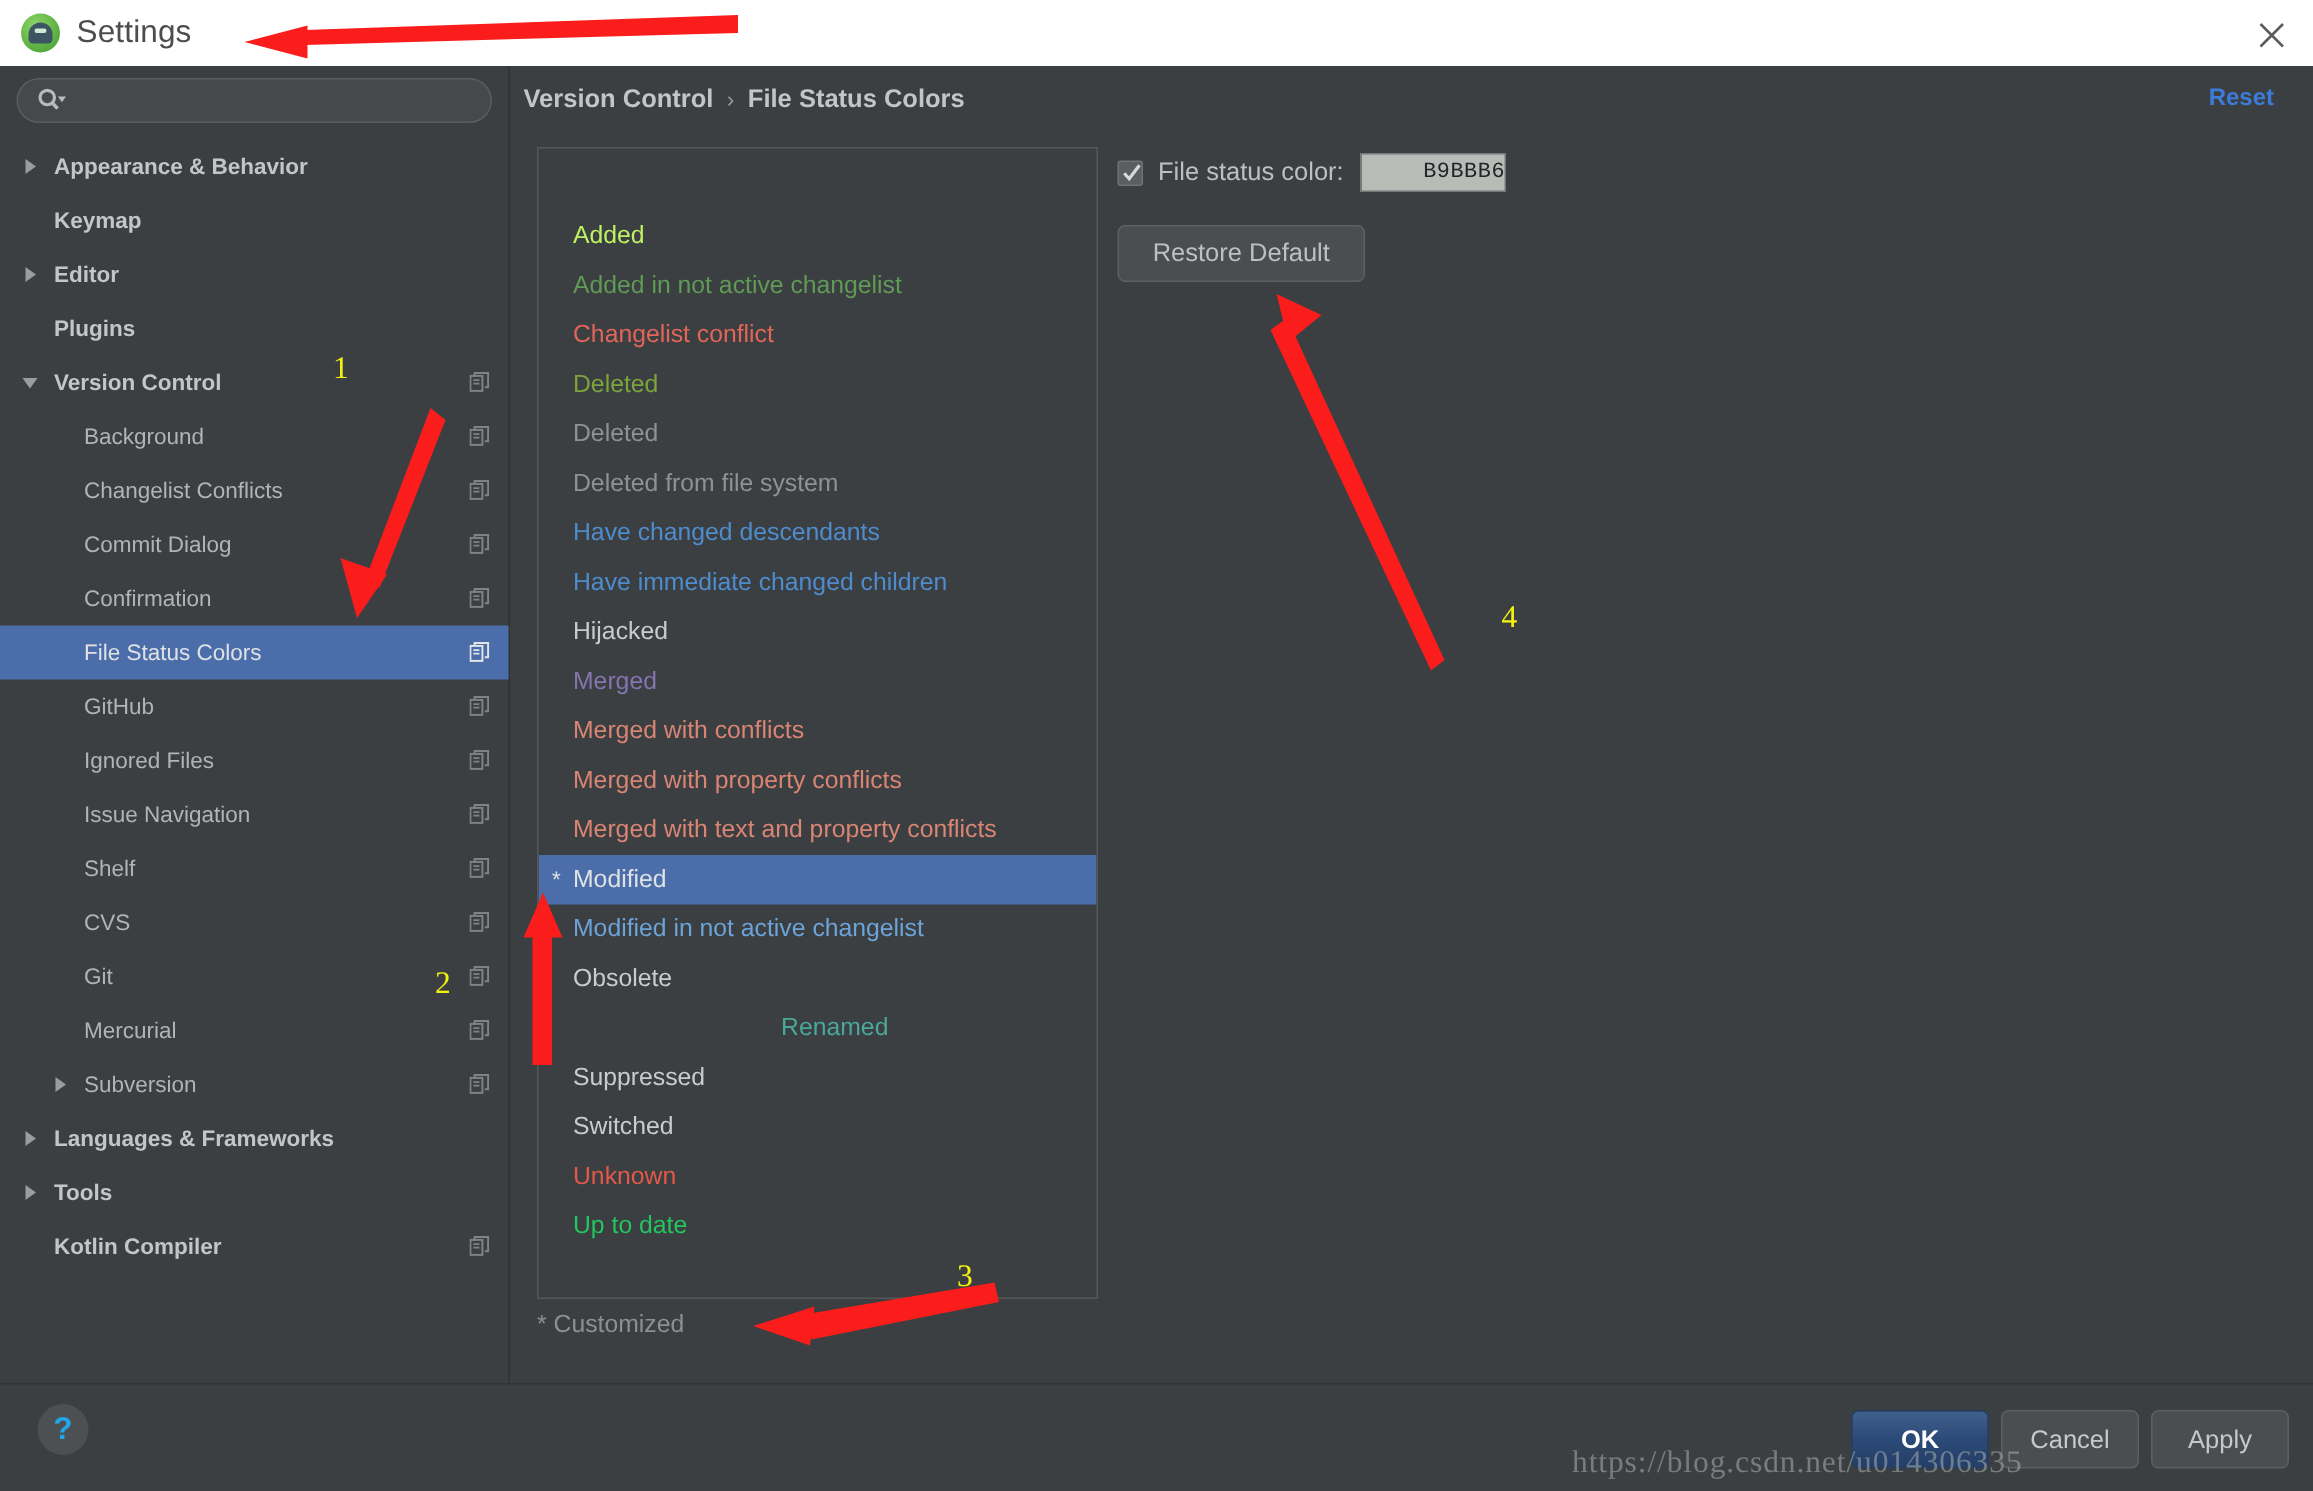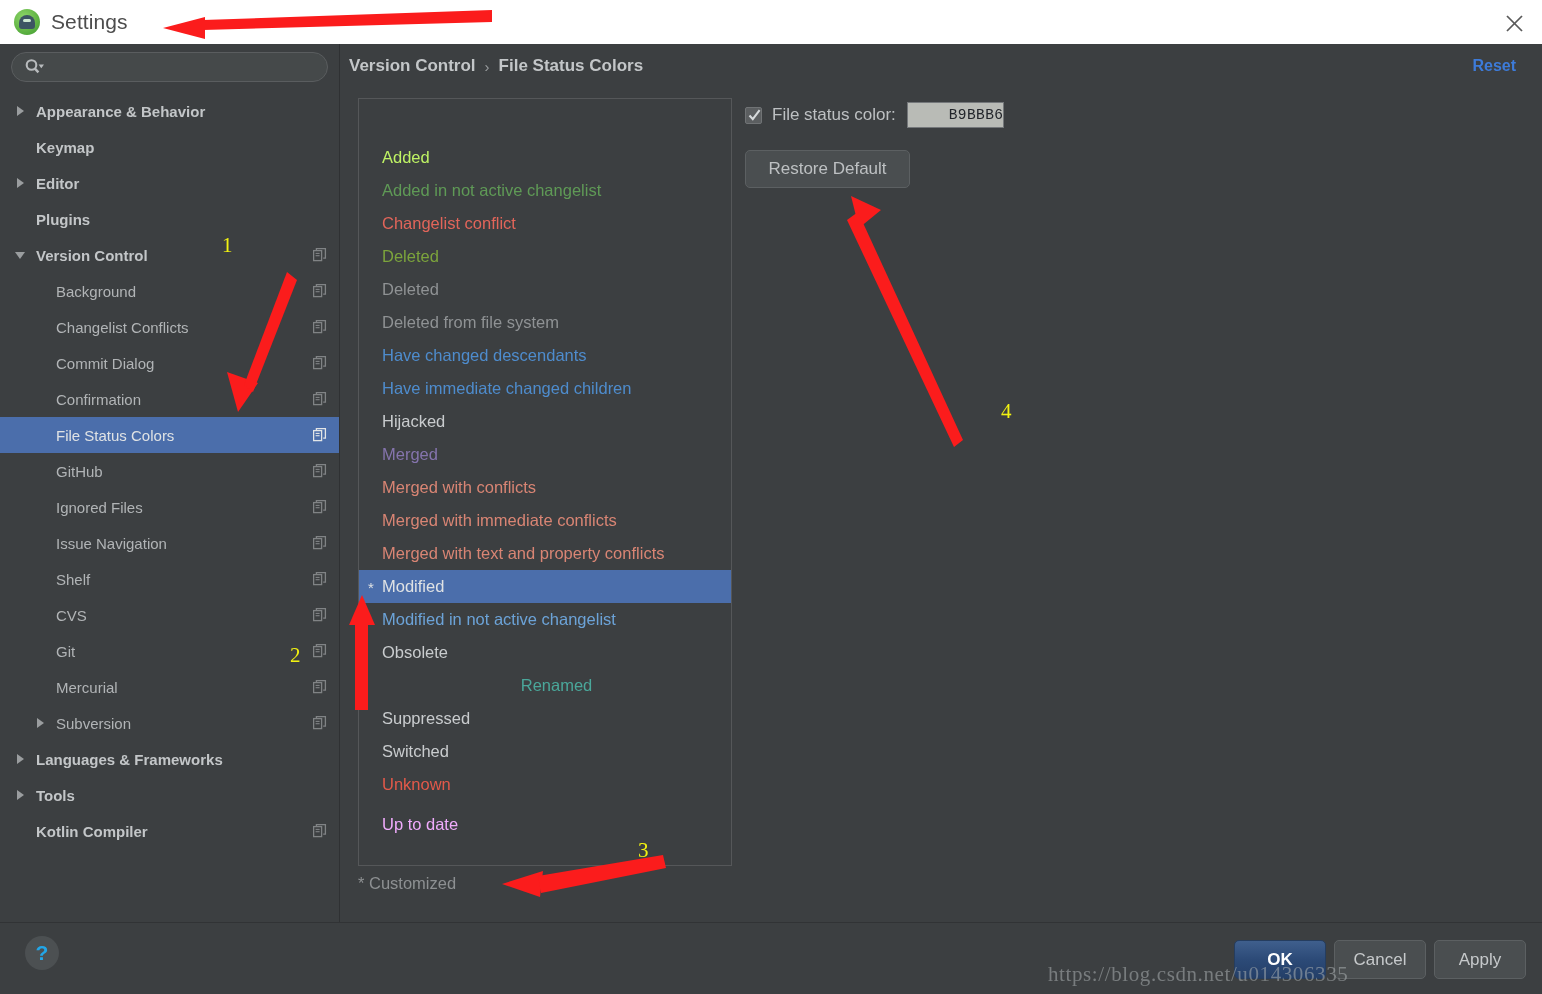--- a/index.html
+++ b/index.html
@@ -518,21 +518,21 @@
         <div class="list-row" style="color: rgb(201, 204, 206);">
           <span>Hijacked</span>
         </div>
         <div class="list-row" style="color: rgb(133, 116, 173);">
           <span>Merged</span>
         </div>
         <div class="list-row" style="color: rgb(217, 133, 116);">
           <span>Merged with conflicts</span>
         </div>
         <div class="list-row" style="color: rgb(217, 133, 116);">
-          <span>Merged with immediate conflicts</span>
+          <span>Merged with property conflicts</span>
         </div>
         <div class="list-row" style="color: rgb(217, 133, 116);">
           <span>Merged with text and property conflicts</span>
         </div>
         <div class="list-row selected" style="color: rgb(223, 226, 228);">
           <span class="star">*</span>
           <span>Modified</span>
         </div>
         <div class="list-row" style="color: rgb(108, 163, 216);">
           <span>Modified in not active changelist</span>
@@ -545,21 +545,21 @@
         </div>
         <div class="list-row" style="color: rgb(201, 204, 206);">
           <span>Suppressed</span>
         </div>
         <div class="list-row" style="color: rgb(201, 204, 206);">
           <span>Switched</span>
         </div>
         <div class="list-row" style="color: rgb(226, 89, 74);">
           <span>Unknown</span>
         </div>
-        <div class="list-row" style="color: #f0abfc; align-items: flex-end;">
+        <div class="list-row" style="color: #22c55e;">
           <span>Up to date</span>
         </div>
       </div>
     <div class="customized-note">* Customized</div>
 
     <div class="opts">
       <div class="opt-row">
         <span class="chk">
           <svg width="15" height="15" viewBox="0 0 15 15">
             <polyline points="2.5,7.5 5.8,11.2 12.6,2.2" fill="none" stroke="#d6d9db" stroke-width="2.1"></polyline>

